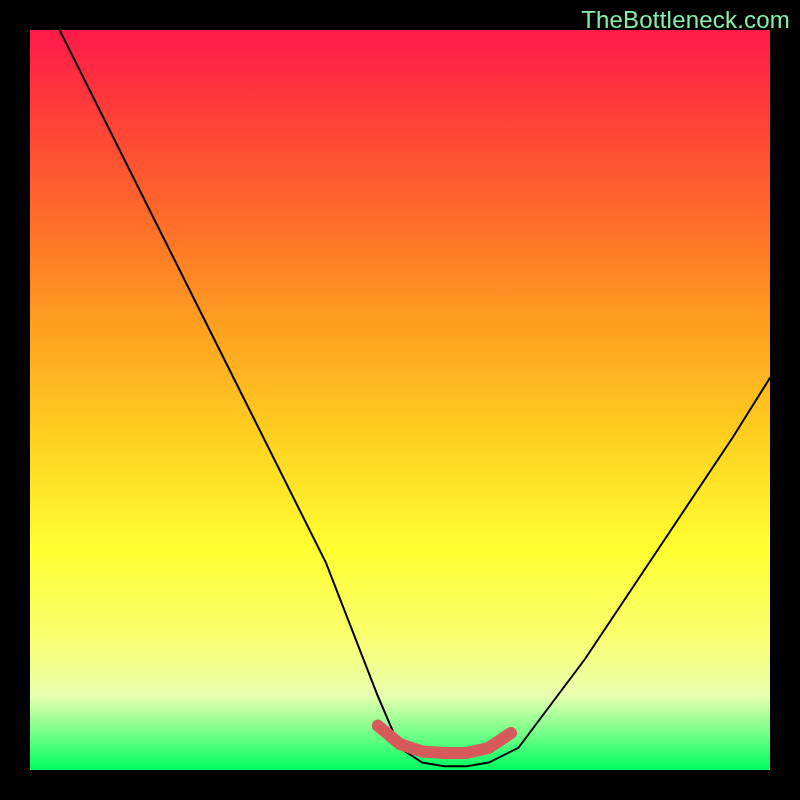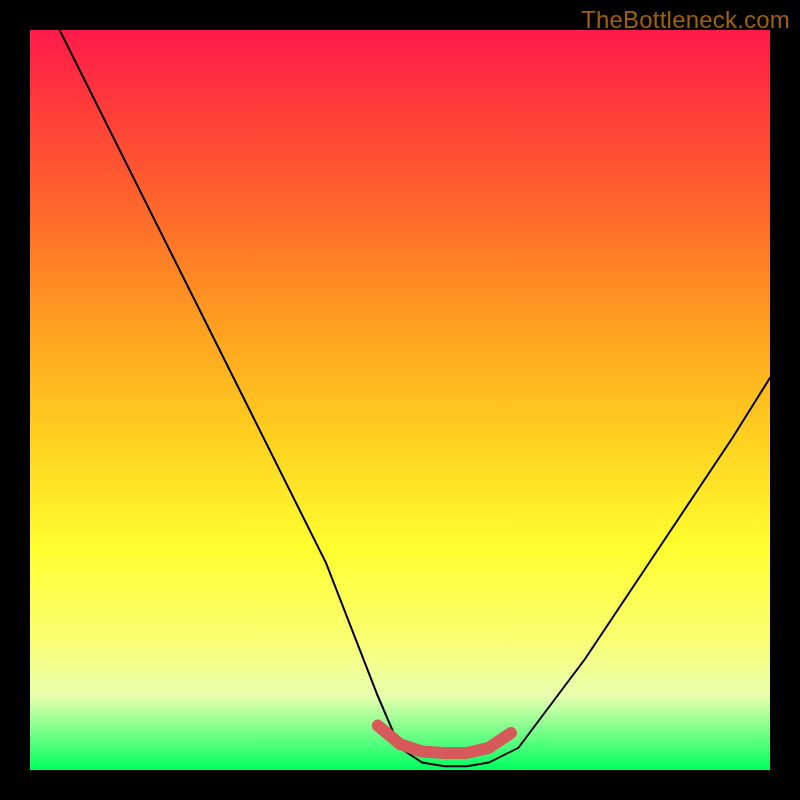--- a/index.html
+++ b/index.html
@@ -26,21 +26,21 @@
       #ffff30 70%,
       #faff70 82%,
       #e8ffb0 90%,
       #00ff60 100%
     );
   }
   .watermark {
     position: absolute;
     top: 6px;
     right: 10px;
-    color: #a16207;
+    color: #86efac;
     font-size: 24px;
     font-weight: 500;
     letter-spacing: 0.2px;
     z-index: 10;
   }
   svg.curve {
     position: absolute;
     left: 0;
     top: 0;
     width: 100%;

